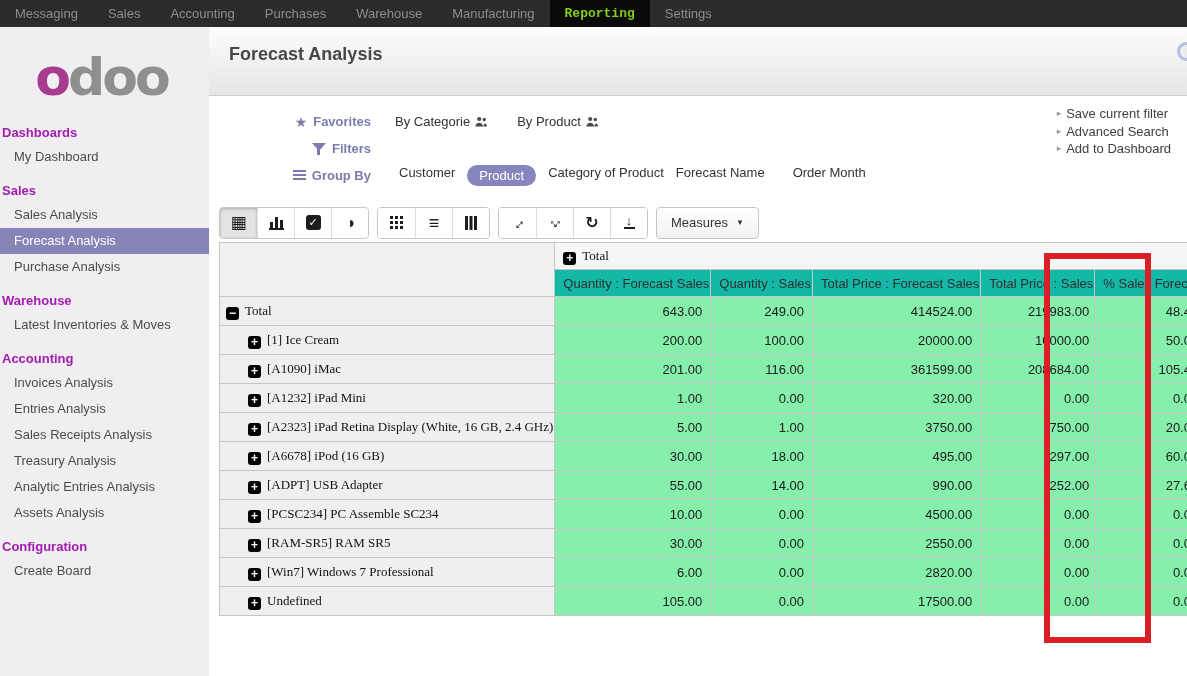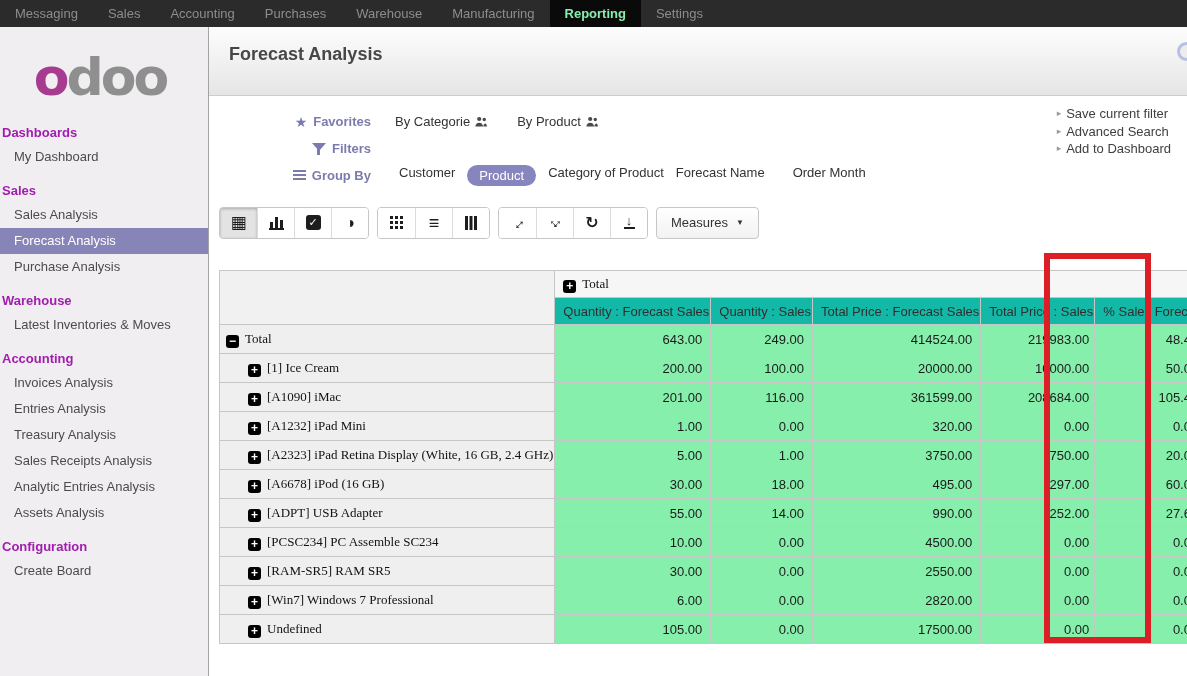--- a/index.html
+++ b/index.html
@@ -6,25 +6,25 @@
   html,body { margin:0; padding:0; }
   body {
     width:1187px; height:676px; position:relative; overflow:hidden;
     background:#fff; font-family:"Liberation Sans","DejaVu Sans",sans-serif;
   }
 
   
   #topnav { position:absolute; top:0; left:0; right:0; height:27px;
     background:#2b2b2b; display:flex; align-items:stretch; z-index:40; }
   .nav-item { line-height:27px; padding:0 15px; font-size:13px; color:#8d8d8d; cursor:pointer; white-space:nowrap; }
-  .nav-item.active { background:#0a0a0a; color:#86efac; font-weight:bold; }
+  .nav-item.active { background:#0a0a0a; color:#84cc16; font-weight:bold;font-family:Liberation Mono, monospace; }
 
   
   #sidebar { position:absolute; top:27px; left:0; bottom:0; width:212px;
-    background:#f0eef0; border-right:4px solid #a3a3a3; overflow:hidden; }
+    background:#f0eef0; border-right:1px solid #a3a3a3; overflow:hidden; }
   .logo { text-align:center; margin:24px 8px 16px 0; font-size:52px; font-weight:bold;
     color:#8f8f8f; letter-spacing:-3px; line-height:1; font-family:"DejaVu Sans",sans-serif; }
   .logo .first { color:#a73b8f; }
   .side-section-title { margin-top:7px; padding:6px 4px 4px 2px; color:#a21caf; font-weight:bold; font-size:13px; }
   .side-item { padding:5px 4px 6px 14px; font-size:13px; color:#4c4c4c; cursor:pointer; }
   .side-item.selected { background:#8785b8; color:#fff; }
 
   
   #main { position:absolute; top:27px; left:209px; right:0; bottom:0; background:#fff; }
   .main-header { height:69px; background:linear-gradient(#fdfdfd,#e5e5e5);
@@ -85,21 +85,21 @@
   .ic-arrows span { position:absolute; left:0; top:0; width:17px; height:17px; display:flex;
     align-items:center; justify-content:center; font-size:13px; font-weight:bold; }
   .rot45 { transform:rotate(45deg); }
   .rot-45 { transform:rotate(-45deg); }
   .ic-refresh { font-size:16px; font-weight:bold; }
   .ic-download { display:flex; flex-direction:column; align-items:center; }
   .ic-download .arr { font-size:13px; font-weight:bold; line-height:10px; }
   .ic-download .tray { width:11px; height:2.5px; background:#1d1d1d; margin-top:1px; }
 
   
-  #pivot-area { margin:31px 0 0 10px;border-radius:32px; }
+  #pivot-area { margin:3px 0 0 10px;border-radius:32px; }
   table.pivot { border-collapse:collapse; table-layout:fixed; }
   .pivot th, .pivot td { border:1px solid #c6c6c6; font-size:13px; font-weight:normal; overflow:hidden; white-space:nowrap; }
   .pivot thead th { height:27px; }
   .pivot tbody td { height:29px; }
   .corner { background:#f1f1f1; }
   .group-th { background:#f6f6f6; text-align:left; padding-left:8px;
     font-family:"Liberation Serif","DejaVu Serif",serif; font-size:14px; color:#111; }
   .measure-th { background:#14b8a6; text-align:left; padding-left:8px; color:#2f2f2f; }
   .row-label { background:#efeff0; text-align:left; padding-left:6px;
     font-family:"Liberation Serif","DejaVu Serif",serif; font-size:14px; color:#111; }
@@ -135,22 +135,22 @@
       <div class="side-item">My Dashboard</div>
       <div class="side-section-title">Sales</div>
       <div class="side-item">Sales Analysis</div>
       <div class="side-item selected">Forecast Analysis</div>
       <div class="side-item">Purchase Analysis</div>
       <div class="side-section-title">Warehouse</div>
       <div class="side-item">Latest Inventories &amp; Moves</div>
       <div class="side-section-title">Accounting</div>
       <div class="side-item">Invoices Analysis</div>
       <div class="side-item">Entries Analysis</div>
+      <div class="side-item">Sales Receipts Analysis</div>
       <div class="side-item">Treasury Analysis</div>
-      <div class="side-item">Sales Receipts Analysis</div>
       <div class="side-item">Analytic Entries Analysis</div>
       <div class="side-item">Assets Analysis</div>
       <div class="side-section-title">Configuration</div>
       <div class="side-item">Create Board</div>
     </div>
 </div>
 
 <div id="main">
   <div class="main-header">
     <div class="page-title">Forecast Analysis</div>

